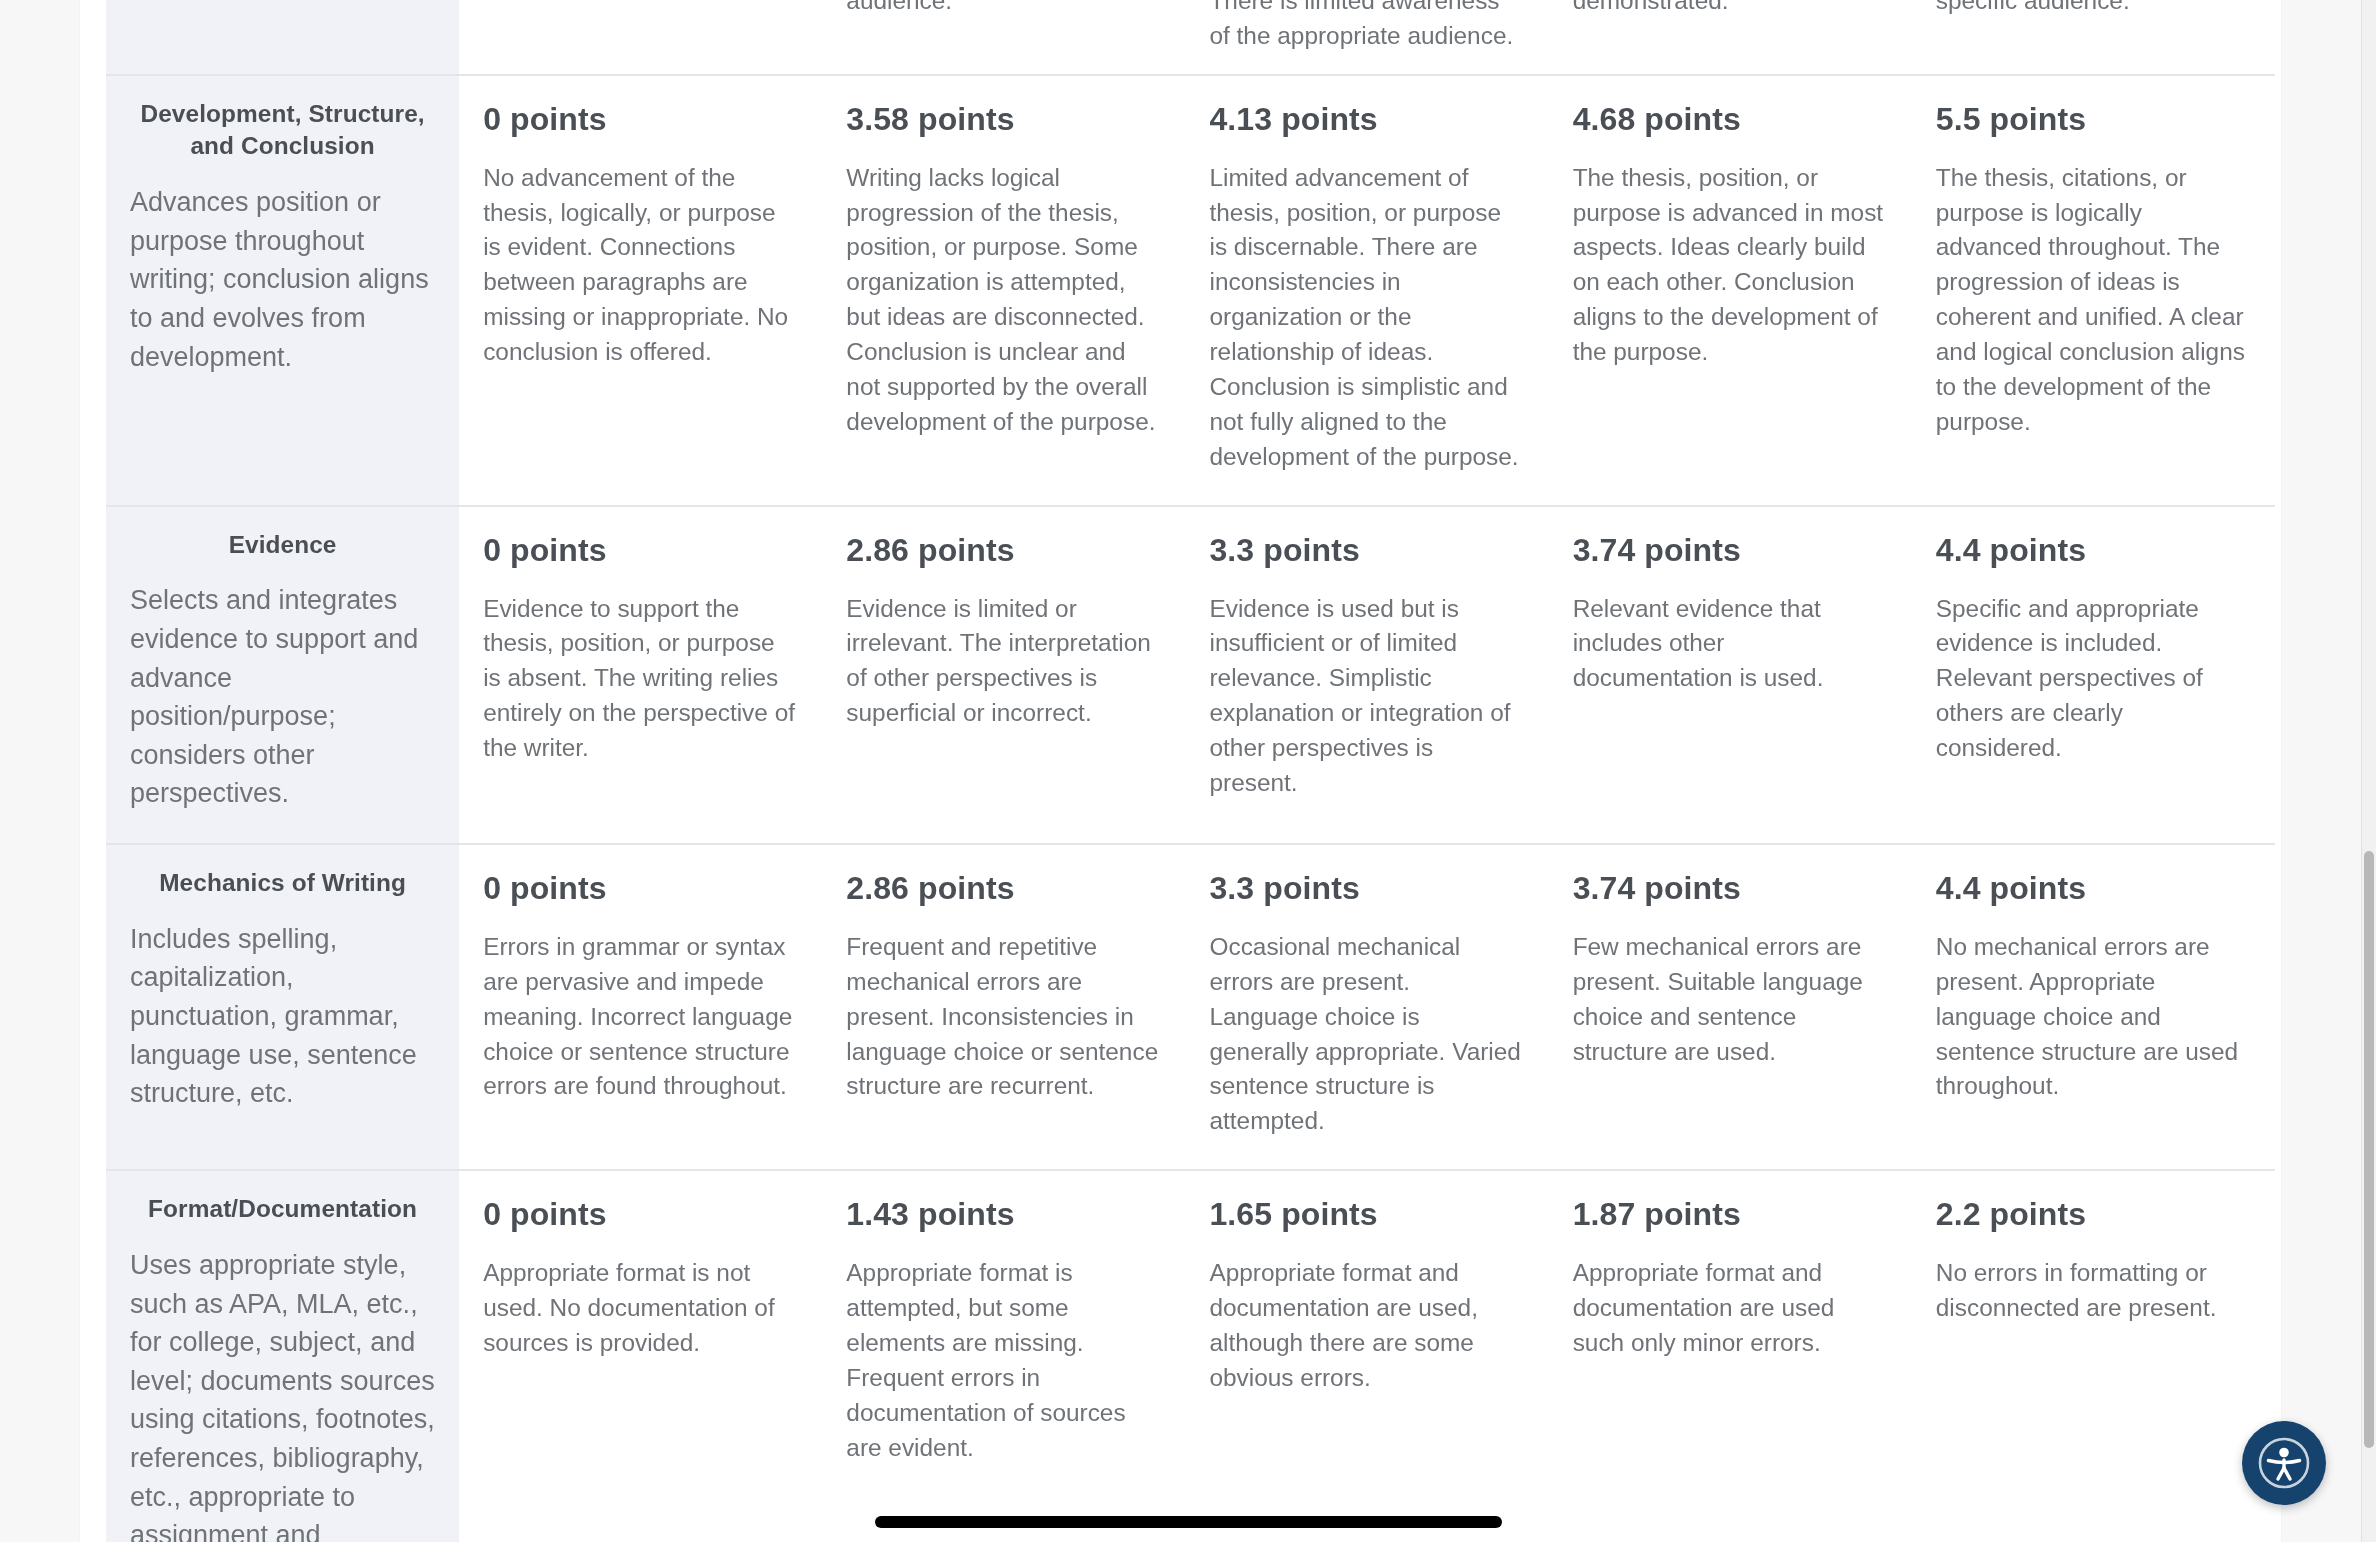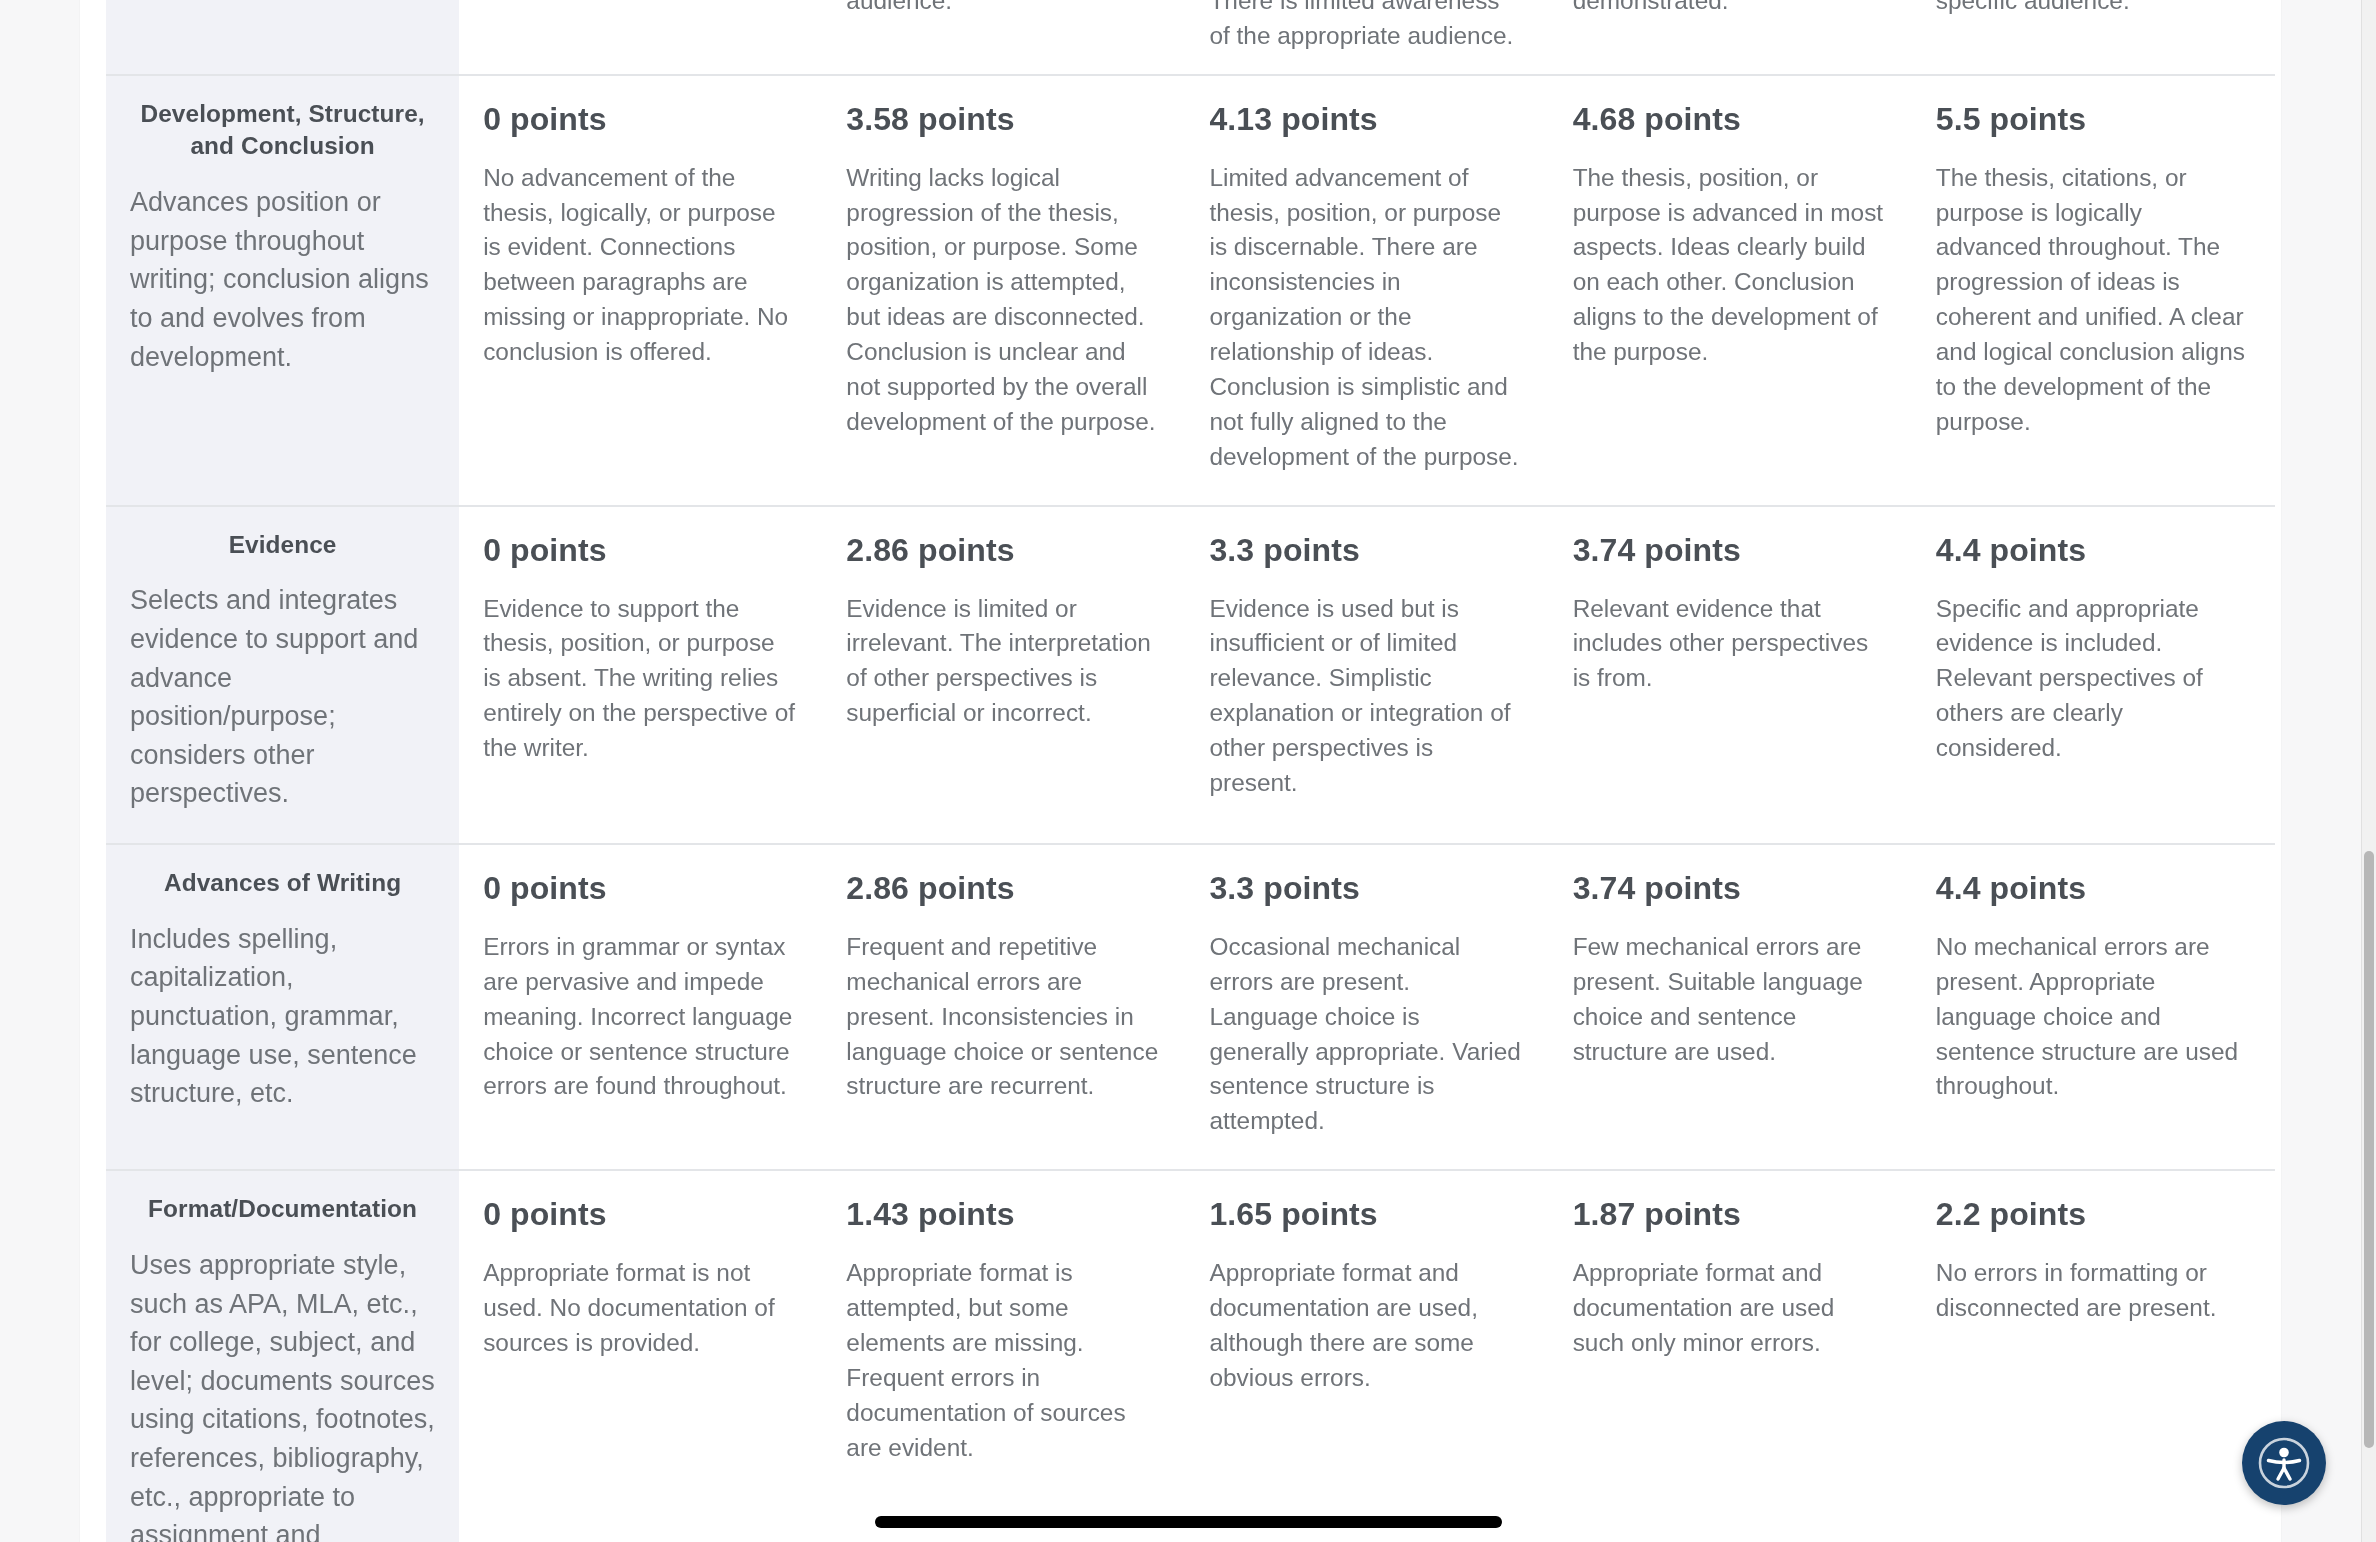--- a/index.html
+++ b/index.html
@@ -224,31 +224,31 @@
           <td class="col-lvl">
             <div class="pts">2.86 points</div>
             <div class="lvl-desc">Evidence is limited or irrelevant. The interpretation of other perspectives is superficial or incorrect.</div>
           </td>
           <td class="col-lvl">
             <div class="pts">3.3 points</div>
             <div class="lvl-desc">Evidence is used but is insufficient or of limited relevance. Simplistic explanation or integration of other perspectives is present.</div>
           </td>
           <td class="col-lvl">
             <div class="pts">3.74 points</div>
-            <div class="lvl-desc">Relevant evidence that includes other perspectives is from.</div>
+            <div class="lvl-desc">Relevant evidence that includes other documentation is used.</div>
           </td>
           <td class="col-lvl">
             <div class="pts">4.4 points</div>
             <div class="lvl-desc">Specific and appropriate evidence is included. Relevant perspectives of others are clearly considered.</div>
           </td>
         </tr>
 
         <tr>
           <td class="col-crit">
-            <div class="crit-title">Advances of Writing</div>
+            <div class="crit-title">Mechanics of Writing</div>
             <div class="crit-desc">Includes spelling, capitalization, punctuation, grammar, language use, sentence structure, etc.</div>
           </td>
           <td class="col-lvl">
             <div class="pts">0 points</div>
             <div class="lvl-desc">Errors in grammar or syntax are pervasive and impede meaning. Incorrect language choice or sentence structure errors are found throughout.</div>
           </td>
           <td class="col-lvl">
             <div class="pts">2.86 points</div>
             <div class="lvl-desc">Frequent and repetitive mechanical errors are present. Inconsistencies in language choice or sentence structure are recurrent.</div>
           </td>

